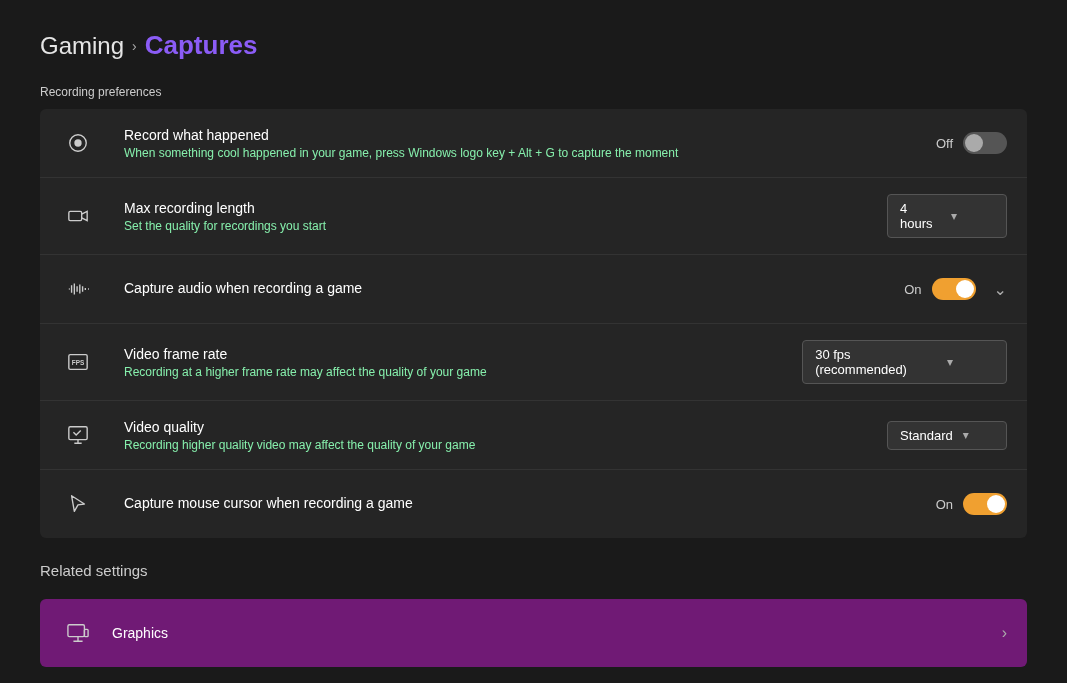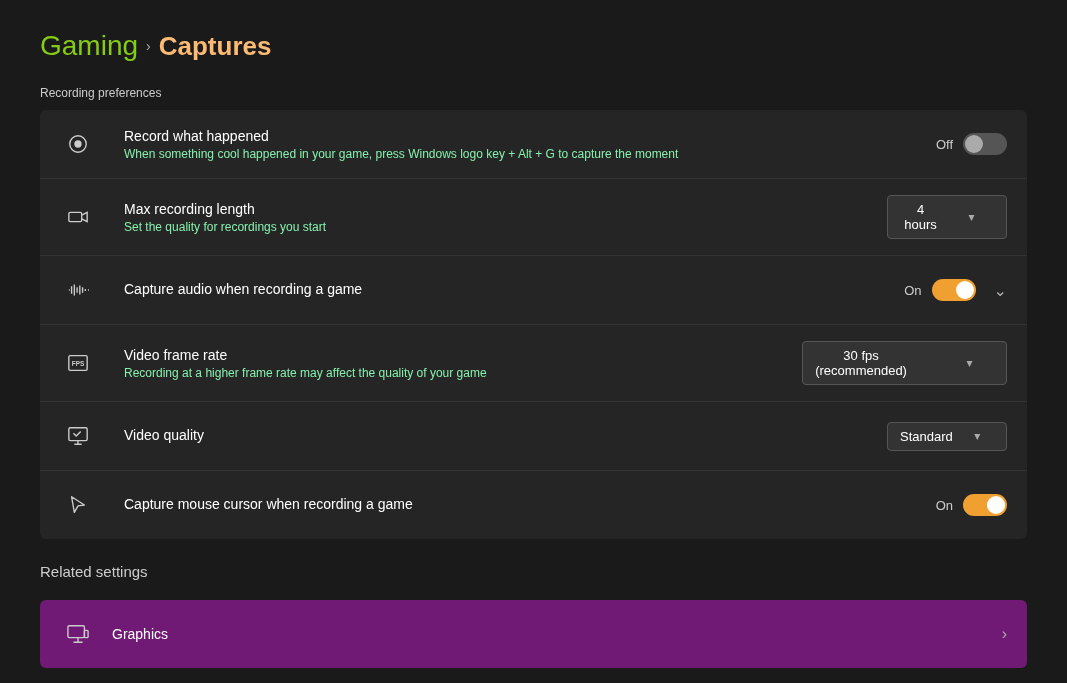--- a/index.html
+++ b/index.html
@@ -14,31 +14,31 @@
     .page {
       padding: 30px 40px;
     }
     .breadcrumb {
       display: flex;
       align-items: center;
       gap: 8px;
       margin-bottom: 24px;
     }
     .breadcrumb-parent {
-      color: #84cc16;
-      font-size: 28px;
+      color: #e5e5e5;
+      font-size: 24px;
       font-weight: 400;
       cursor: pointer;
     }
     .breadcrumb-arrow {
       color: #aaaaaa;
       font-size: 14px;
     }
     .breadcrumb-current {
-      color: #fdba74;
+      color: #8b5cf6;
       font-size: 26px;
       font-weight: 600;
     }
     .section-title {
       color: #cccccc;
       font-size: 12px;
       margin-bottom: 10px;
     }
     .settings-group {
       background: #252525;
@@ -143,21 +143,20 @@
       padding: 6px 14px 6px 12px;
       font-size: 13px;
       display: flex;
       align-items: center;
       gap: 10px;
       cursor: pointer;
       min-width: 120px;
     }
     .dropdown span {
       flex: 1;
-      text-align: center;
     }
     .dropdown-arrow {
       color: #aaaaaa;
       font-size: 12px;
     }
     .chevron-expand {
       color: #aaaaaa;
       font-size: 16px;
       cursor: pointer;
       margin-left: 8px;
@@ -283,20 +282,21 @@
       <div class="setting-icon">
 
         <svg viewBox="0 0 24 24" fill="none" stroke="currentColor" stroke-width="1.5">
           <rect x="2" y="3" width="20" height="14" rx="1.5"></rect>
           <path d="M8 21h8M12 17v4"></path>
           <path d="M7 9l3 3 5-5" stroke="currentColor" stroke-width="1.5"></path>
         </svg>
       </div>
       <div class="setting-text">
         <div class="setting-label">Video quality</div>
+        <div class="setting-desc">Recording higher quality video may affect the quality of your game</div>
       </div>
       <div class="setting-control">
         <div class="dropdown">
           <span>Standard</span>
           <span class="dropdown-arrow">▾</span>
         </div>
       </div>
     </div>
 
     <div class="setting-row">

